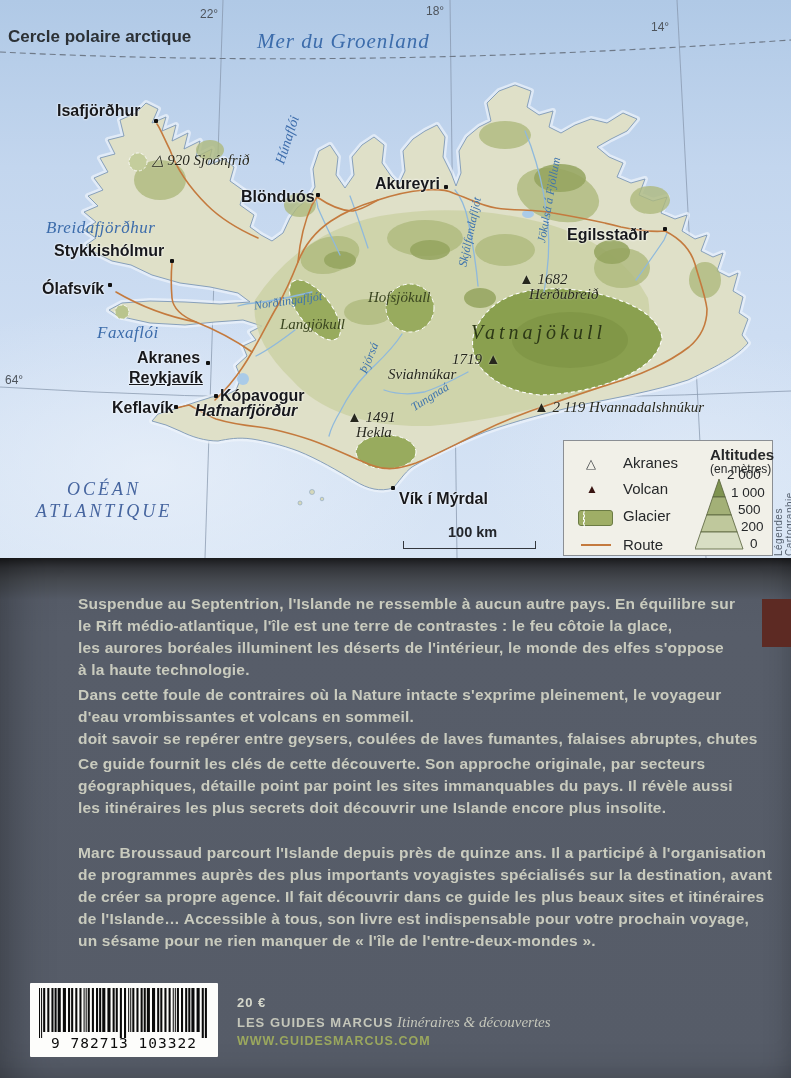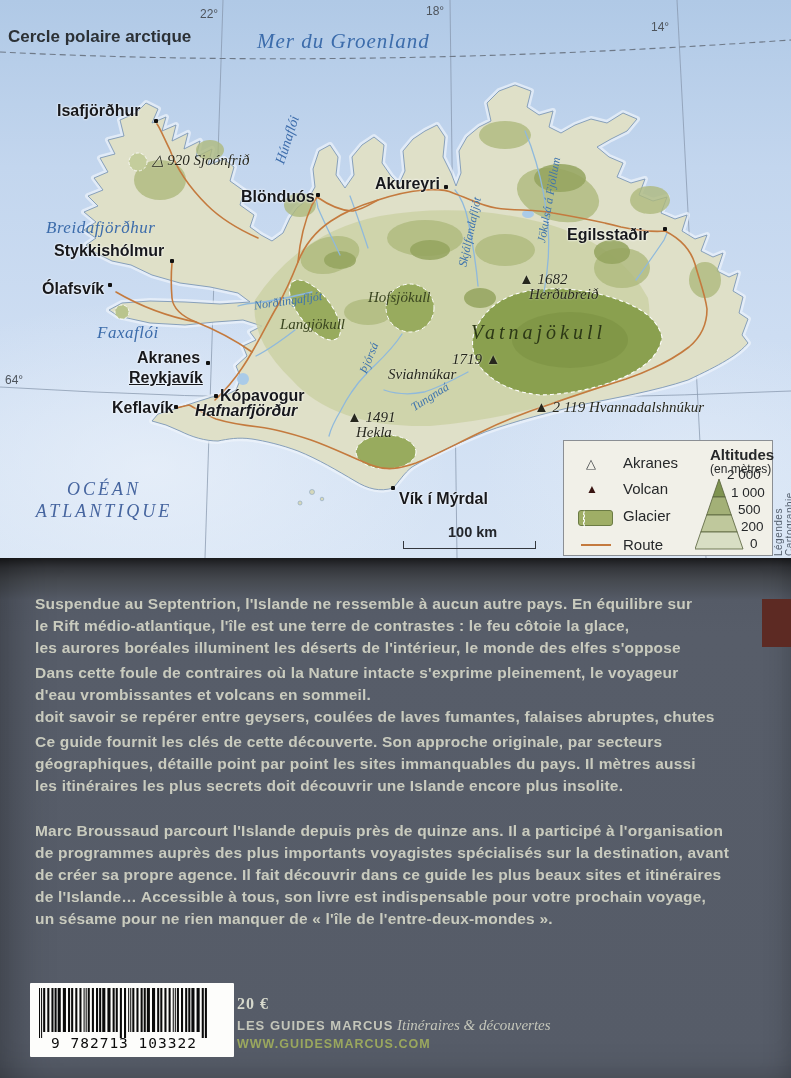--- a/index.html
+++ b/index.html
@@ -42,29 +42,29 @@
   .pyramid{position:absolute;left:131px;top:36px;}
   .legend-credit{position:absolute;left:773px;top:442px;height:114px;writing-mode:vertical-rl;transform:rotate(180deg);font-size:10px;color:#545f6d;letter-spacing:.5px;}
 
   
   .back{position:absolute;left:0;top:558px;width:791px;height:520px;
         background:linear-gradient(180deg,#1b1c1e 0px,#33353a 9px,#45494f 22px,#555b67 42px,#575d69 75px,#565c68 100%);
         box-shadow:inset 45px 0 45px -35px rgba(0,0,0,.30), inset -18px 0 28px -18px rgba(0,0,0,.22), inset 0 -25px 35px -25px rgba(0,0,0,.18);}
   .blurb{position:absolute;left:35px;top:35px;color:#c9cbbe;font-size:15.5px;font-weight:700;letter-spacing:.2px;}
   .blurb .para{margin:0 0 3px 0;}
   .blurb .para.author{margin-top:23px;}
-  .blurb .tline{height:22px;line-height:22px;white-space:nowrap;}
+  .blurb .tline{height:22px;line-height:22px;white-space:nowrap;margin-left:43px;}
   .maroon-tab{position:absolute;right:0;top:41px;width:29px;height:48px;background:#5d2a23;}
 
-  .barcode{position:absolute;left:30px;top:425px;width:204px;height:74px;background:#fdfdfb;border-radius:1px;}
+  .barcode{position:absolute;left:30px;top:425px;width:188px;height:74px;background:#fdfdfb;border-radius:1px;}
   .barcode svg{position:absolute;left:5px;top:5px;}
   .barcode-digits{position:absolute;left:0;top:52px;width:188px;text-align:center;font-family:"DejaVu Sans Mono",monospace;font-size:14.5px;letter-spacing:1px;color:#0c0c0c;}
 
   .pubblock{position:absolute;left:237px;top:437px;color:#c4c6ba;}
-  .price{font-size:16px;font-weight:700;letter-spacing:1px;color:#d6d8cc;font-family:Liberation Serif, serif;}
+  .price{font-size:13px;font-weight:700;letter-spacing:1px;color:#d6d8cc;}
   .publine{margin-top:4px;font-size:13px;}
   .pubname{font-weight:700;letter-spacing:1px;color:#c4c6ba;}
   .pubseries{font-family:"Liberation Serif",serif;font-style:italic;font-size:15px;color:#c4c6ba;}
   .website{margin-top:3px;font-size:12.5px;font-weight:700;letter-spacing:1px;color:#9aa75e;}
 </style>
 </head>
 <body>
 
 <div class="cover">
 
@@ -240,29 +240,30 @@
     </div>
     <div class="legend-credit">Légendes Cartographie</div>
   </div>
 
   <div class="back">
     <div class="blurb">
       <div class="para">
           <div class="tline">Suspendue au Septentrion, l'Islande ne ressemble à aucun autre pays. En équilibre sur</div>
           <div class="tline">le Rift médio-atlantique, l'île est une terre de contrastes : le feu côtoie la glace,</div>
           <div class="tline">les aurores boréales illuminent les déserts de l'intérieur, le monde des elfes s'oppose</div>
+          <div class="tline">à la haute technologie.</div>
         </div>
       <div class="para">
           <div class="tline">Dans cette foule de contraires où la Nature intacte s'exprime pleinement, le voyageur</div>
           <div class="tline">d'eau vrombissantes et volcans en sommeil.</div>
           <div class="tline">doit savoir se repérer entre geysers, coulées de laves fumantes, falaises abruptes, chutes</div>
         </div>
       <div class="para">
           <div class="tline">Ce guide fournit les clés de cette découverte. Son approche originale, par secteurs</div>
-          <div class="tline">géographiques, détaille point par point les sites immanquables du pays. Il mètres aussi</div>
+          <div class="tline">géographiques, détaille point par point les sites immanquables du pays. Il révèle aussi</div>
           <div class="tline">les itinéraires les plus secrets doit découvrir une Islande encore plus insolite.</div>
         </div>
       <div class="para author">
           <div class="tline">Marc Broussaud parcourt l'Islande depuis près de quinze ans. Il a participé à l'organisation</div>
           <div class="tline">de programmes auprès des plus importants voyagistes spécialisés sur la destination, avant</div>
           <div class="tline">de créer sa propre agence. Il fait découvrir dans ce guide les plus beaux sites et itinéraires</div>
           <div class="tline">de l'Islande… Accessible à tous, son livre est indispensable pour votre prochain voyage,</div>
           <div class="tline">un sésame pour ne rien manquer de « l'île de l'entre-deux-mondes ».</div>
         </div>
     </div>

